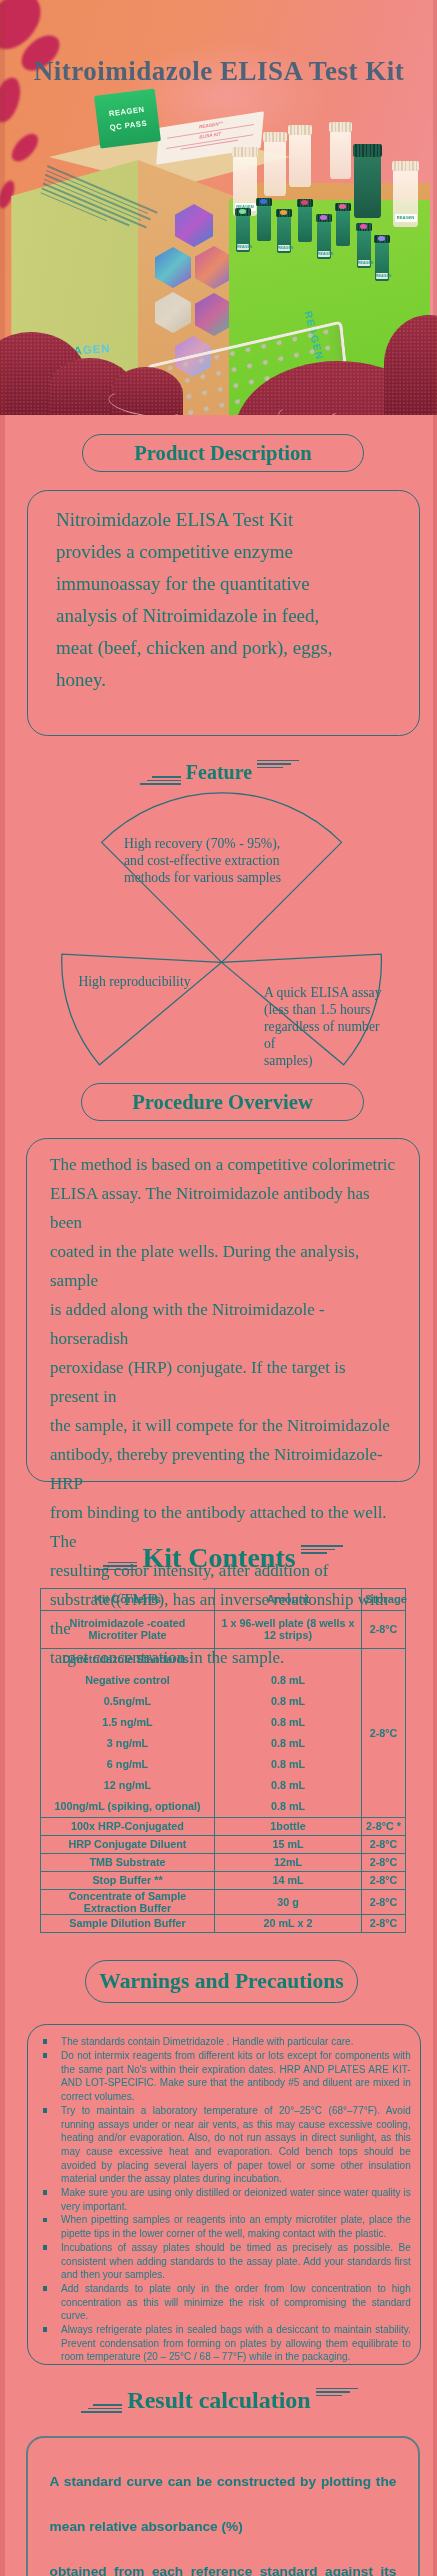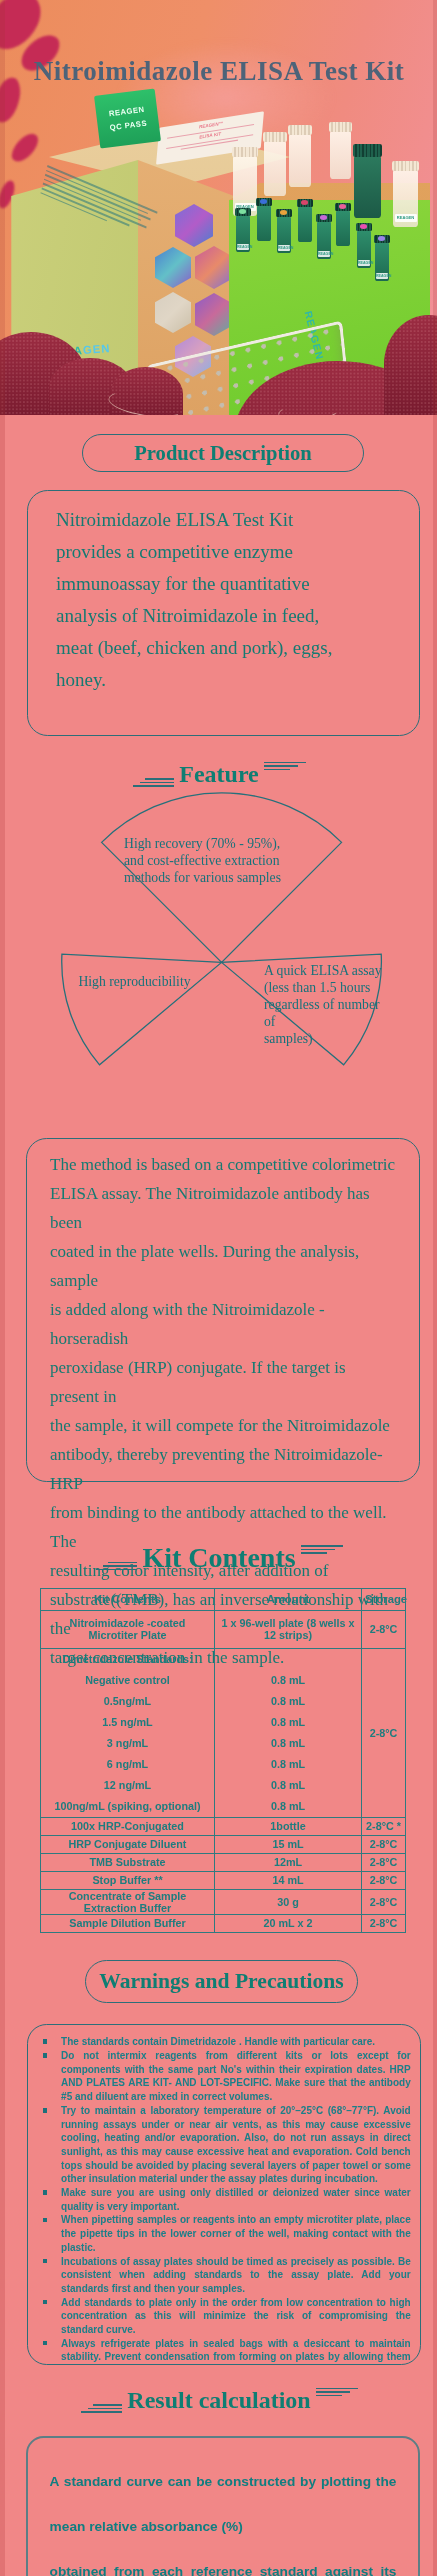--- a/index.html
+++ b/index.html
@@ -89,21 +89,21 @@
     color:var(--teal-table);font-size:10.8px;font-weight:600}
   #kit-table td,#kit-table th{border:1px solid #2f7a80;text-align:center;vertical-align:middle;padding:0 3.1px}
   #kit-table th{font-size:11.3px;height:21.6px}
   .r-plate{height:38px}
   .r-sm{height:18px}
   .std-line{height:21px;display:flex;align-items:center;justify-content:center}
 
   
   #warn-box{position:absolute;left:27px;top:2024px;width:394px;height:341px;border:1.8px solid var(--border);border-radius:19.6px;
     padding:10.3px 9.3px 0 29px;overflow:hidden}
-  .warn-item{position:relative;color:var(--teal-warn);font-size:10px;line-height:13.7px;font-weight:700;text-align:justify;padding-left:4.1px}
+  .warn-item{position:relative;color:var(--teal-warn);font-size:10px;line-height:13.7px;font-weight:400;text-align:justify;padding-left:4.1px}
   .warn-item .sq{position:absolute;left:-14.4px;top:4.1px;width:4.6px;height:4.6px;background:#1d6f7a}
 
   
   #result-box{position:absolute;left:26px;top:2436px;width:394px;height:221px;border:2.1px solid var(--border-gray);border-radius:17.5px;
     color:#0f7e81;padding:20.6px 21.6px 0 21.6px}
   #result-para{font-size:13.7px;line-height:45px;white-space:pre-line;font-weight:600;text-align:justify}
 </style>
 </head>
 <body>
 
@@ -235,44 +235,45 @@
 analysis of Nitroimidazole in feed,
 meat (beef, chicken and pork), eggs,
 honey.</div>
 
   <div class="deco-head" style="top:761px">
     <span class="orn l">
         <i></i>
         <i></i>
         <i></i>
       </span>
-    <h2 style="font-size:24px">Feature</h2>
+    <h2 style="font-size:20px">Feature</h2>
     <span class="orn r">
         <i></i>
         <i></i>
         <i></i>
       </span>
   </div>
 
   <svg id="pie" width="438" height="309" viewBox="0 0 850 600" style="top:778px">
     <g fill="none" stroke="#26707b" stroke-width="2.5">
       <path d="M 430 358 L 197 125 A 330 330 0 0 1 663 125 Z"></path>
       <path d="M 430 358 L 120 342 A 310 310 0 0 0 193 557 Z"></path>
       <path d="M 430 358 L 667 557 A 310 310 0 0 0 740 342 Z"></path>
     </g>
   </svg>
   <div class="wedge-label" style="left:124px;top:835px;width:196px;text-align:left">High recovery (70% - 95%),
 and cost-effective extraction
 methods for various samples</div>
   <div class="wedge-label" style="left:70px;top:973px;width:129px;text-align:center">High reproducibility</div>
-  <div class="wedge-label" style="left:264px;top:962px;width:129px">A quick ELISA assay
+  <div class="wedge-label" style="left:264px;top:984px;width:129px">A quick ELISA assay
 (less than 1.5 hours
 regardless of number of
 samples)</div>
 
+  <div class="stadium" style="left:81px;top:1083px;width:283px;height:38px;font-size:20.6px">Procedure Overview</div>
   <div id="proc-box" class="tealbox">The method is based on a competitive colorimetric
 ELISA assay. The Nitroimidazole antibody has been
 coated in the plate wells. During the analysis, sample
 is added along with the Nitroimidazole -horseradish
 peroxidase (HRP) conjugate. If the target is present in
 the sample, it will compete for the Nitroimidazole
 antibody, thereby preventing the Nitroimidazole- HRP
 from binding to the antibody attached to the well. The
 resulting color intensity, after addition of
 substrate((TMB), has an inverse relationship with the

